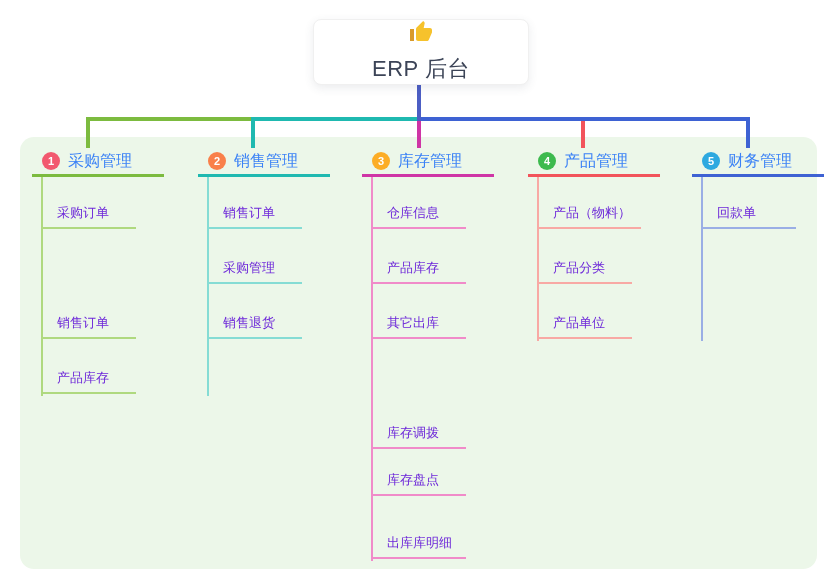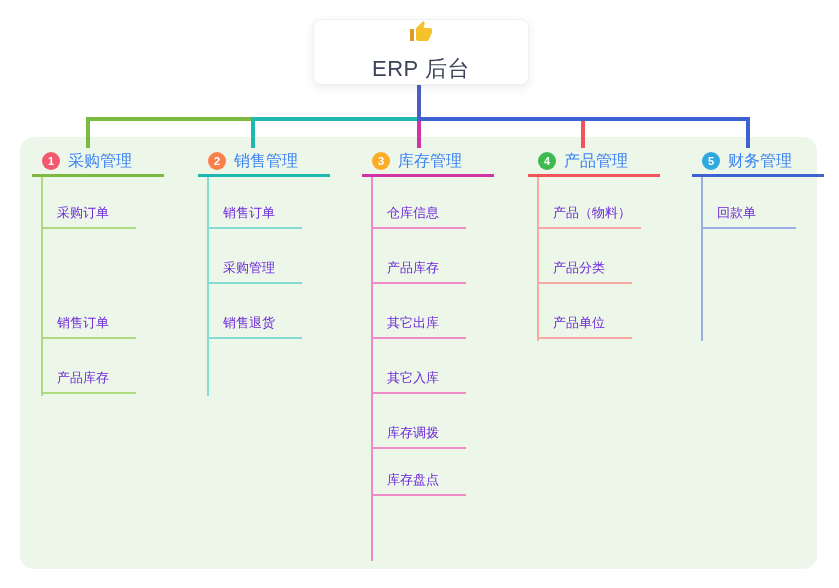--- a/index.html
+++ b/index.html
@@ -89,23 +89,23 @@
 
 <div class="branch" style="left: 362px; --c: #CF35A6; --cl: #F08BC9; --cb: #FCAD26;">
   <div class="b-title">
     <span class="badge">3</span>
     <span class="b-label">库存管理</span>
   </div>
   <div class="vline" style="height:384px"></div>
   <div class="child" style="top:57px">仓库信息</div>
   <div class="child" style="top:112px">产品库存</div>
   <div class="child" style="top:167px">其它出库</div>
-  <div class="child" style="top:222px">其它入库</div>
   <div class="child" style="top:277px">库存调拨</div>
   <div class="child" style="top:324px">库存盘点</div>
+  <div class="child" style="top:387px">出库库明细</div>
 </div>
 
 <div class="branch" style="left: 528px; --c: #F2545B; --cl: #F8A9A4; --cb: #3DBA4E;">
   <div class="b-title">
     <span class="badge">4</span>
     <span class="b-label">产品管理</span>
   </div>
   <div class="vline" style="height:164px"></div>
   <div class="child" style="top:57px">产品（物料）</div>
   <div class="child" style="top:112px">产品分类</div>

